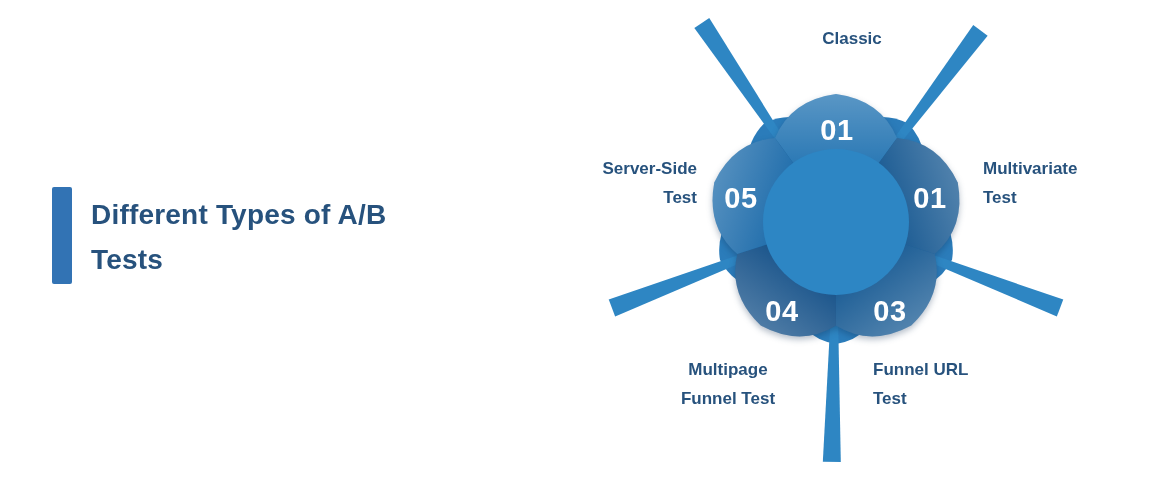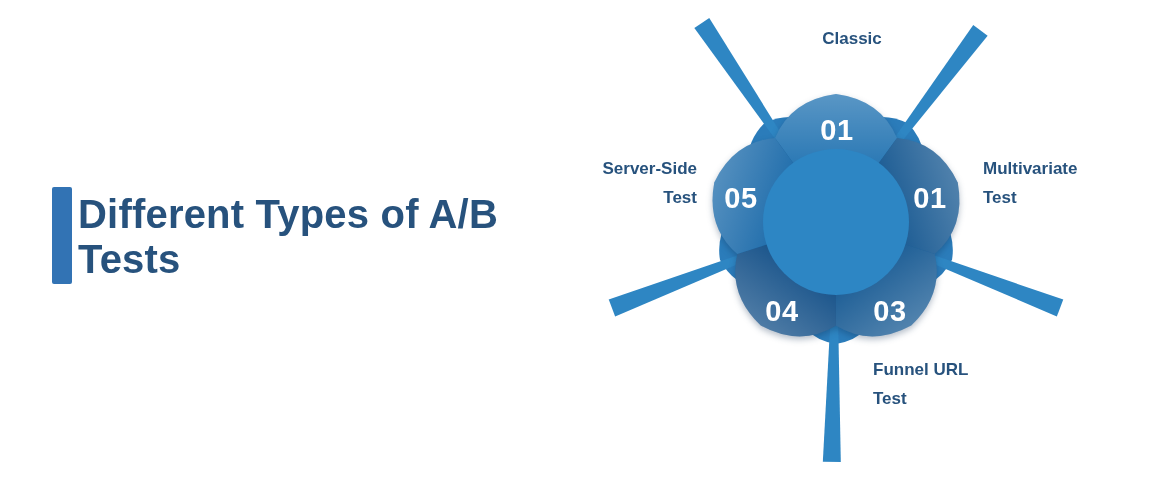--- a/index.html
+++ b/index.html
@@ -21,22 +21,22 @@
   .stage{
     position:relative;width:1170px;height:480px;
     background:var(--background);overflow:hidden;
     font-family:"Liberation Sans",sans-serif;
   }
   .accent-bar{
     position:absolute;left:52px;top:187px;width:20px;height:97px;
     background:var(--accent-bar);border-radius:2px;
   }
   .page-title{
-    position:absolute;left:78px;top:192px;margin:0;
-    font-size:40px;font-weight:700;line-height:45px;
+    position:absolute;left:91px;top:192px;margin:0;
+    font-size:28px;font-weight:700;line-height:45px;
     color:var(--title-text);letter-spacing:.2px;
   }
   .page-title span{display:block;}
   .wheel-svg{position:absolute;left:0;top:0;}
   .petals{filter:drop-shadow(0 3px 3px rgba(10,40,75,.30));}
   .num{
     position:absolute;transform:translate(-50%,-50%);
     font-size:29px;font-weight:700;color:var(--number-text);
     letter-spacing:.5px;
   }
@@ -122,18 +122,22 @@
     <span>Classic</span>
   </div>
   <div class="lbl lbl-multivariate">
     <span>Multivariate</span>
     <span>Test</span>
   </div>
   <div class="lbl lbl-split">
     <span>Funnel URL</span>
     <span>Test</span>
   </div>
+  <div class="lbl lbl-multipage">
+    <span>Multipage</span>
+    <span>Funnel Test</span>
+  </div>
   <div class="lbl lbl-server">
     <span>Server-Side</span>
     <span>Test</span>
   </div>
 
 </div>
 
 </body></html>

